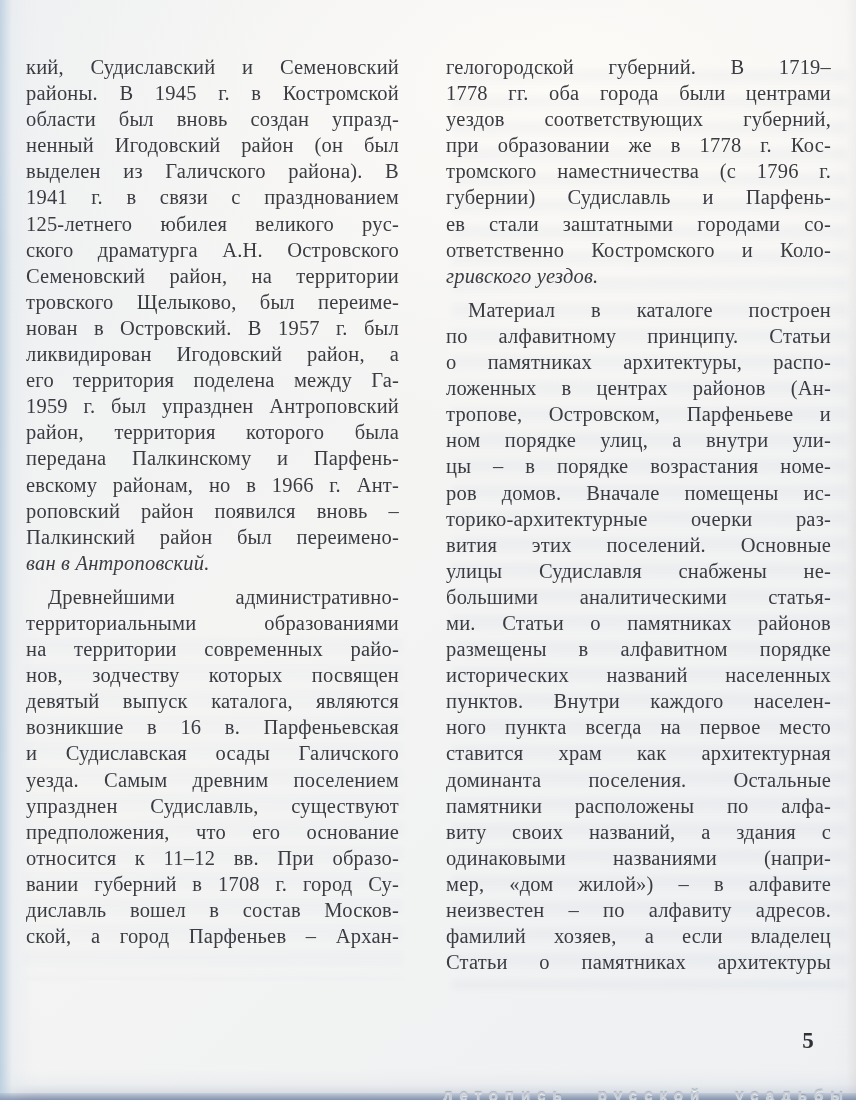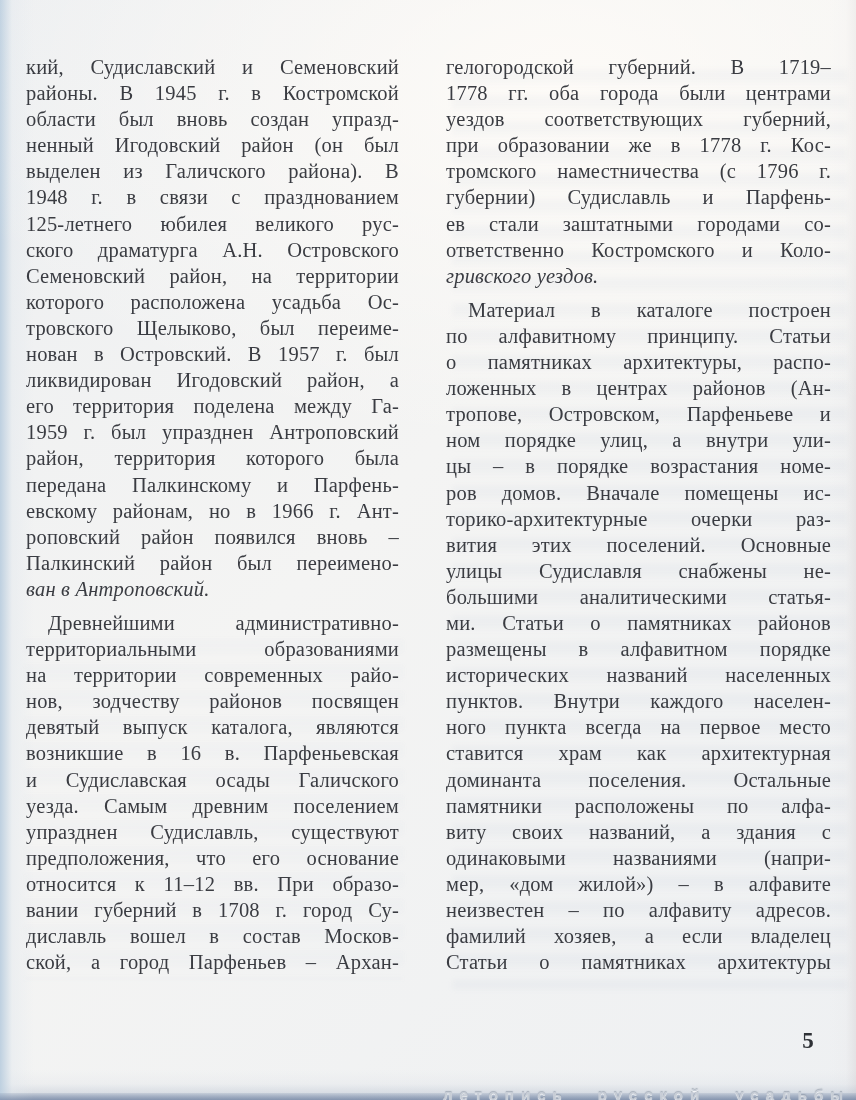--- a/index.html
+++ b/index.html
@@ -69,42 +69,41 @@
   <div class="showthrough st-right"></div>
   <div class="showthrough st-left"></div>
 
   <div class="col col-left">
       <div class="para">
         <div class="tl">кий, Судиславский и Семеновский</div>
         <div class="tl">районы. В 1945 г. в Костромской</div>
         <div class="tl">области был вновь создан упразд-</div>
         <div class="tl">ненный Игодовский район (он был</div>
         <div class="tl">выделен из Галичского района). В</div>
-        <div class="tl">1948 г. в связи с празднованием</div>
+        <div class="tl">1941 г. в связи с празднованием</div>
         <div class="tl">125-летнего юбилея великого рус-</div>
         <div class="tl">ского драматурга А.Н. Островского</div>
         <div class="tl">Семеновский район, на территории</div>
-        <div class="tl">которого расположена усадьба Ос-</div>
         <div class="tl">тровского Щелыково, был переиме-</div>
         <div class="tl">нован в Островский. В 1957 г. был</div>
         <div class="tl">ликвидирован Игодовский район, а</div>
         <div class="tl">его территория поделена между Га-</div>
         <div class="tl">1959 г. был упразднен Антроповский</div>
         <div class="tl">район, территория которого была</div>
         <div class="tl">передана Палкинскому и Парфень-</div>
         <div class="tl">евскому районам, но в 1966 г. Ант-</div>
         <div class="tl">роповский район появился вновь –</div>
         <div class="tl">Палкинский район был переимено-</div>
         <div class="tl endleft">ван в Антроповский.</div>
       </div>
       <div class="para">
         <div class="tl ind">Древнейшими административно-</div>
         <div class="tl">территориальными образованиями</div>
         <div class="tl">на территории современных райо-</div>
-        <div class="tl">нов, зодчеству районов посвящен</div>
+        <div class="tl">нов, зодчеству которых посвящен</div>
         <div class="tl">девятый выпуск каталога, являются</div>
         <div class="tl">возникшие в 16 в. Парфеньевская</div>
         <div class="tl">и Судиславская осады Галичского</div>
         <div class="tl">уезда. Самым древним поселением</div>
         <div class="tl">упразднен Судиславль, существуют</div>
         <div class="tl">предположения, что его основание</div>
         <div class="tl">относится к 11–12 вв. При образо-</div>
         <div class="tl">вании губерний в 1708 г. город Су-</div>
         <div class="tl">диславль вошел в состав Москов-</div>
         <div class="tl">ской, а город Парфеньев – Архан-</div>

